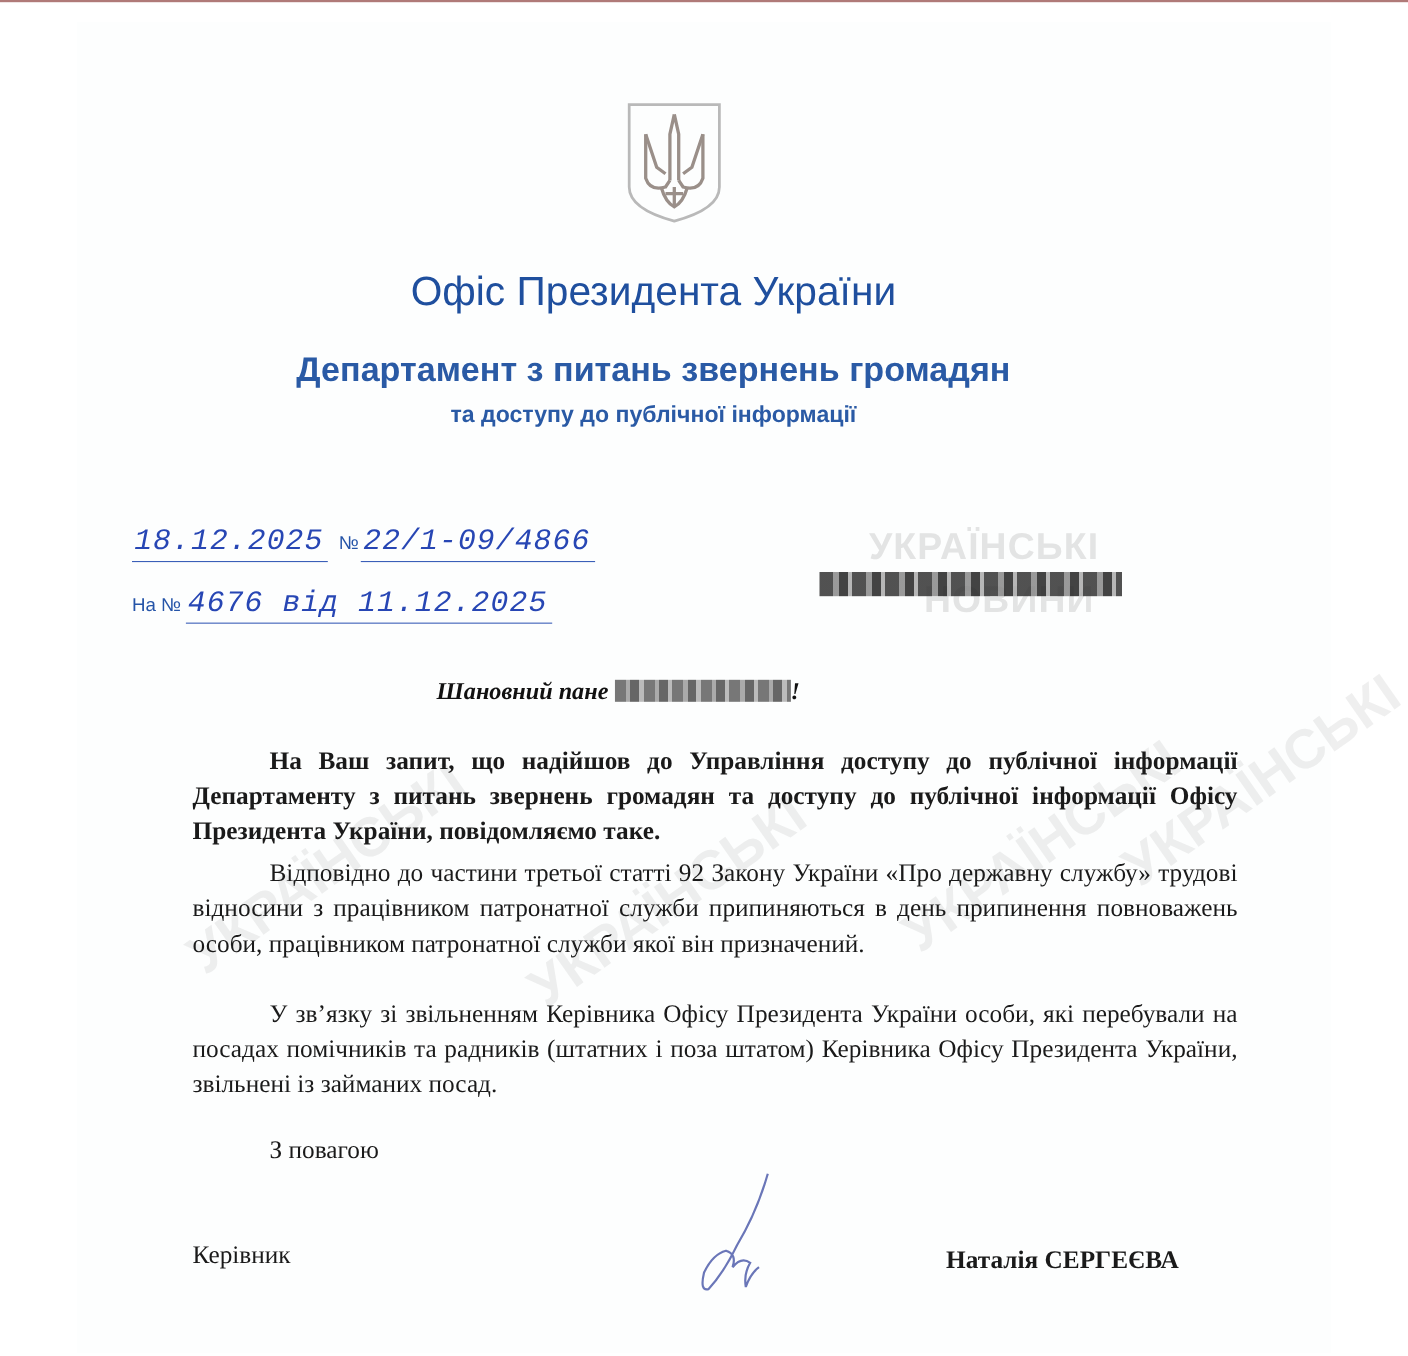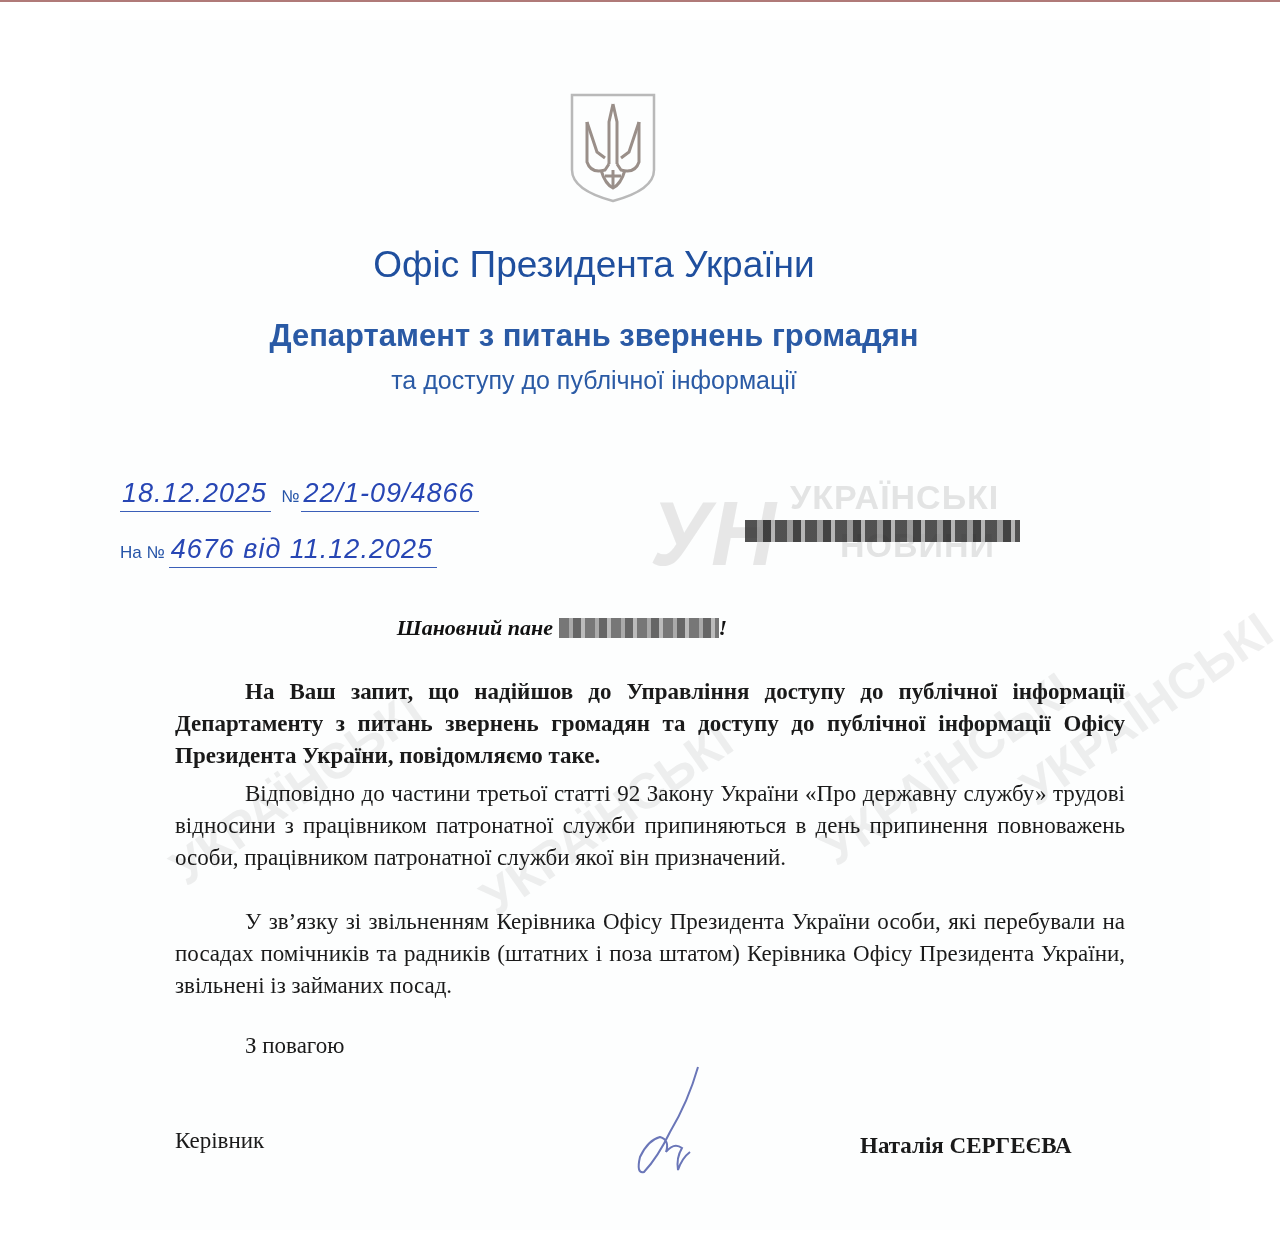--- a/index.html
+++ b/index.html
@@ -7,24 +7,24 @@
     width: 1280px; height: 1233px; background: #ffffff; position: relative; overflow: hidden;
     font-family: "Liberation Serif", serif;
   }
   .top-rule { position: absolute; left: 0; top: 0; width: 1280px; height: 2px; background: #b07a78; }
   .page-tint { position: absolute; left: 70px; top: 20px; width: 1140px; height: 1210px; background: #fdfefe; }
   .emblem { position: absolute; left: 569px; top: 92px; width: 88px; height: 112px; }
   .hdr { position: absolute; left: 0; width: 1188px; text-align: center; color: #1f4f9e;
          font-family: "Liberation Sans", sans-serif; }
   .hdr-office { top: 244px; font-size: 37px; }
   .hdr-dept1 { top: 318px; font-size: 31px; font-weight: bold; color: #2a5aa5; }
-  .hdr-dept2 { top: 366px; font-size: 25px; font-weight: normal; color: #2a5aa5; }
+  .hdr-dept2 { top: 366px; font-size: 21px; font-weight: bold; color: #2a5aa5; }
 
   .reg { position: absolute; font-family: "Liberation Sans", sans-serif; color: #2554a8; font-size: 17px; }
-  .hand { font-family: Liberation Sans, sans-serif; font-style: italic; color: #2746b4; font-size: 27px; letter-spacing: 1px; }
+  .hand { font-family: Liberation Mono, monospace; font-style: italic; color: #2746b4; font-size: 27px; letter-spacing: 1px; }
   .reg-line1 { left: 120px; top: 478px; }
   .reg-line2 { left: 120px; top: 534px; }
   .ul { border-bottom: 1.5px solid #3b5fb8; display: inline-block; padding: 0 4px 2px 2px; }
   .no-label { font-size: 17px; margin: 0 2px 0 10px; }
   .no-label2 { font-size: 17px; margin-right: 4px; }
 
   .watermark { position: absolute; left: 650px; top: 478px; width: 380px; height: 110px; opacity: .55; }
   .wm-logo { position: absolute; left: 0; top: 5px; font-family: "Liberation Sans", sans-serif; font-size: 90px; font-weight: bold; font-style: italic; color: #d6d6d6; }
   .wm-t1 { position: absolute; left: 140px; top: 0; font-family: "Liberation Sans", sans-serif; font-size: 34px; font-weight: bold; color: #cfcfcf; letter-spacing: 1px; }
   .wm-t2 { position: absolute; left: 190px; top: 48px; font-family: "Liberation Sans", sans-serif; font-size: 34px; font-weight: bold; color: #cfcfcf; letter-spacing: 1px; }
@@ -79,21 +79,20 @@
 <div class="hdr hdr-dept2">та доступу до публічної інформації</div>
 
 <div class="reg reg-line1">
   <span class="ul hand">18.12.2025</span><span class="no-label">№</span><span class="ul hand">22/1-09/4866</span>
 </div>
 <div class="reg reg-line2">
   <span class="no-label2">На №</span><span class="ul hand"><span>4676</span> <span>від</span> <span>11.12.2025</span></span>
 </div>
 
 <div class="watermark">
-  <span class="wm-logo">УН</span>
   <span class="wm-t1">УКРАЇНСЬКІ</span>
   <span class="wm-t2">НОВИНИ</span>
 </div>
 <div class="redact-addr"></div>
 
 <div class="greeting">
   <span>Шановний пане</span>
   <span class="redact-name"></span><span>!</span>
 </div>
 

